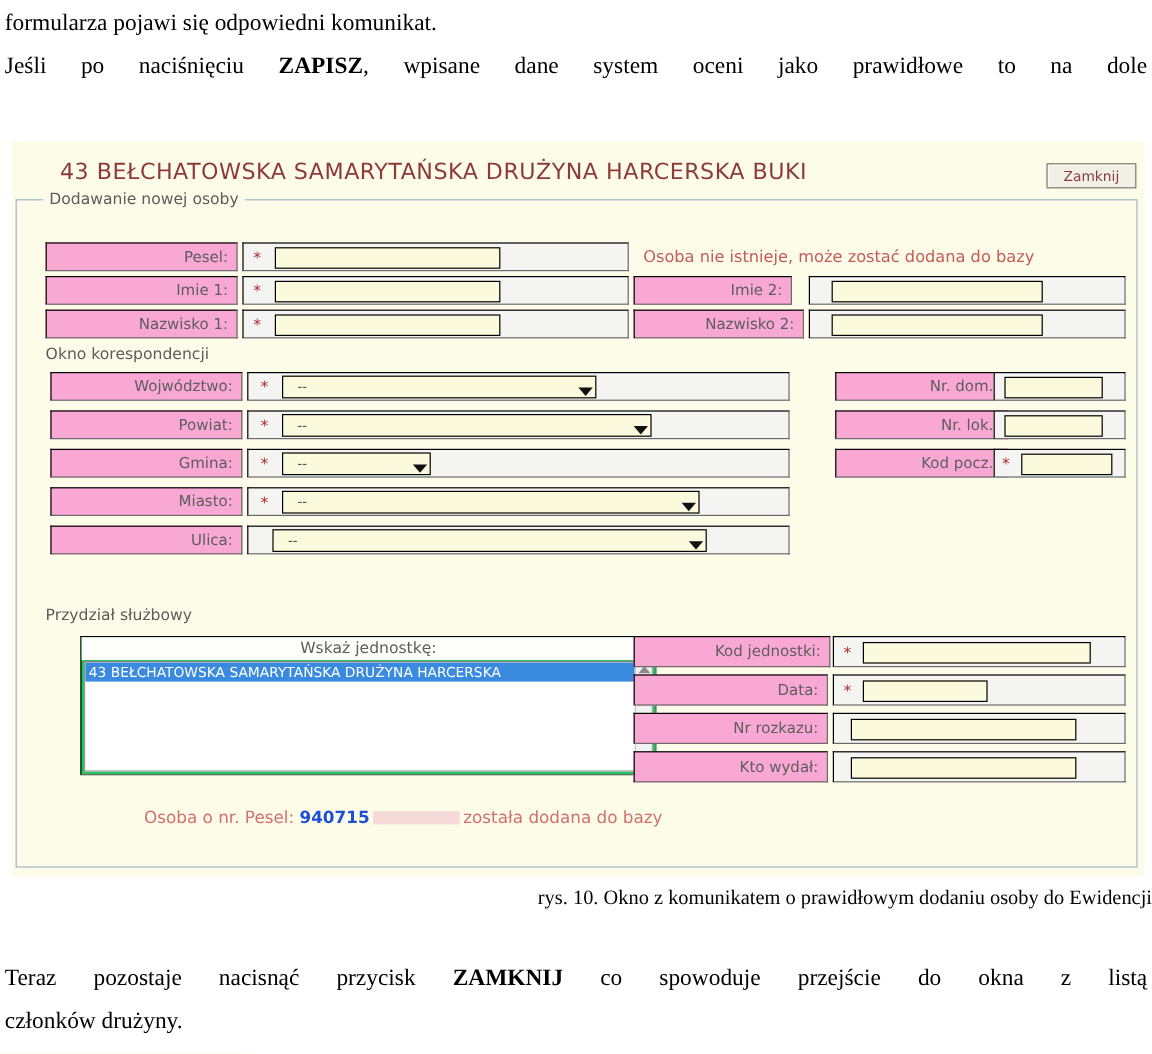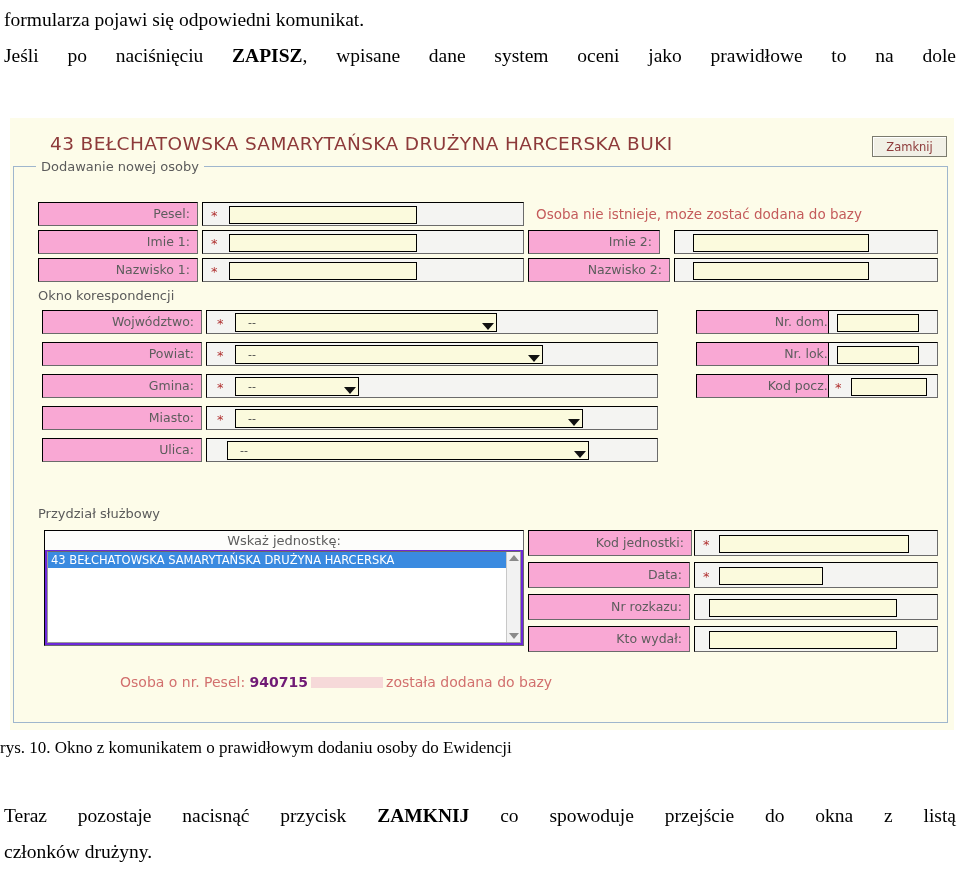--- a/index.html
+++ b/index.html
@@ -31,21 +31,21 @@
   #intro-para .ln1{text-align:justify;text-align-last:justify;}
 
   #outro-para{
     position:absolute;left:4px;top:798px;width:952px;
   }
   #outro-para .ln1{display:block;text-align:justify;text-align-last:justify;}
   #outro-para .ln2{display:block;}
 
   #figure-caption{
     position:absolute;left:0px;top:737px;width:960px;
-    text-align:left;
+    text-align:right;
     font-family:"Liberation Serif", serif;
     font-size:17px;
     line-height:22px;
     color:#000;
   }
 
   
   #screenshot{
     position:absolute;
     left:10px; top:118px;
@@ -176,22 +176,23 @@
     color:#c45b5b;
     white-space:nowrap;
   }
 
   
   .listbox-wrap{
     position:absolute;
     border:1px solid #000;
     border-right-color:#6b6b6b;
     border-bottom-color:#6b6b6b;
-    background:#6d28d9;
-    box-sizing:border-box;
+    background:#22c55e;
+    box-sizing:border-box;
+    margin-left:23px;
   }
   .listbox-head{
     position:absolute;left:0;top:0;width:100%;height:19px;
     text-align:center;
     font-family:"DejaVu Sans", sans-serif;
     font-size:13px;
     color:#5d5d5d;
     line-height:19px;
     background:#fdfdfb;
   }
@@ -230,21 +231,21 @@
   .sbar .up{top:3px;border-bottom:6px solid #8a8a8a;}
   .sbar .dn{bottom:3px;border-top:6px solid #8a8a8a;}
 
   .msg-added{
     position:absolute;
     font-family:"DejaVu Sans", sans-serif;
     font-size:14px;
     color:#d2706e;
     white-space:nowrap;
   }
-  .msg-added b{color:#701a75;font-weight:bold;}
+  .msg-added b{color:#1d4ed8;font-weight:bold;}
   .redaction{
     display:inline-block;
     width:72px;height:11px;
     background:#f6d9d9;
     vertical-align:-1px;
     margin:0 3px;
   }
 </style>
 </head>
 <body>

